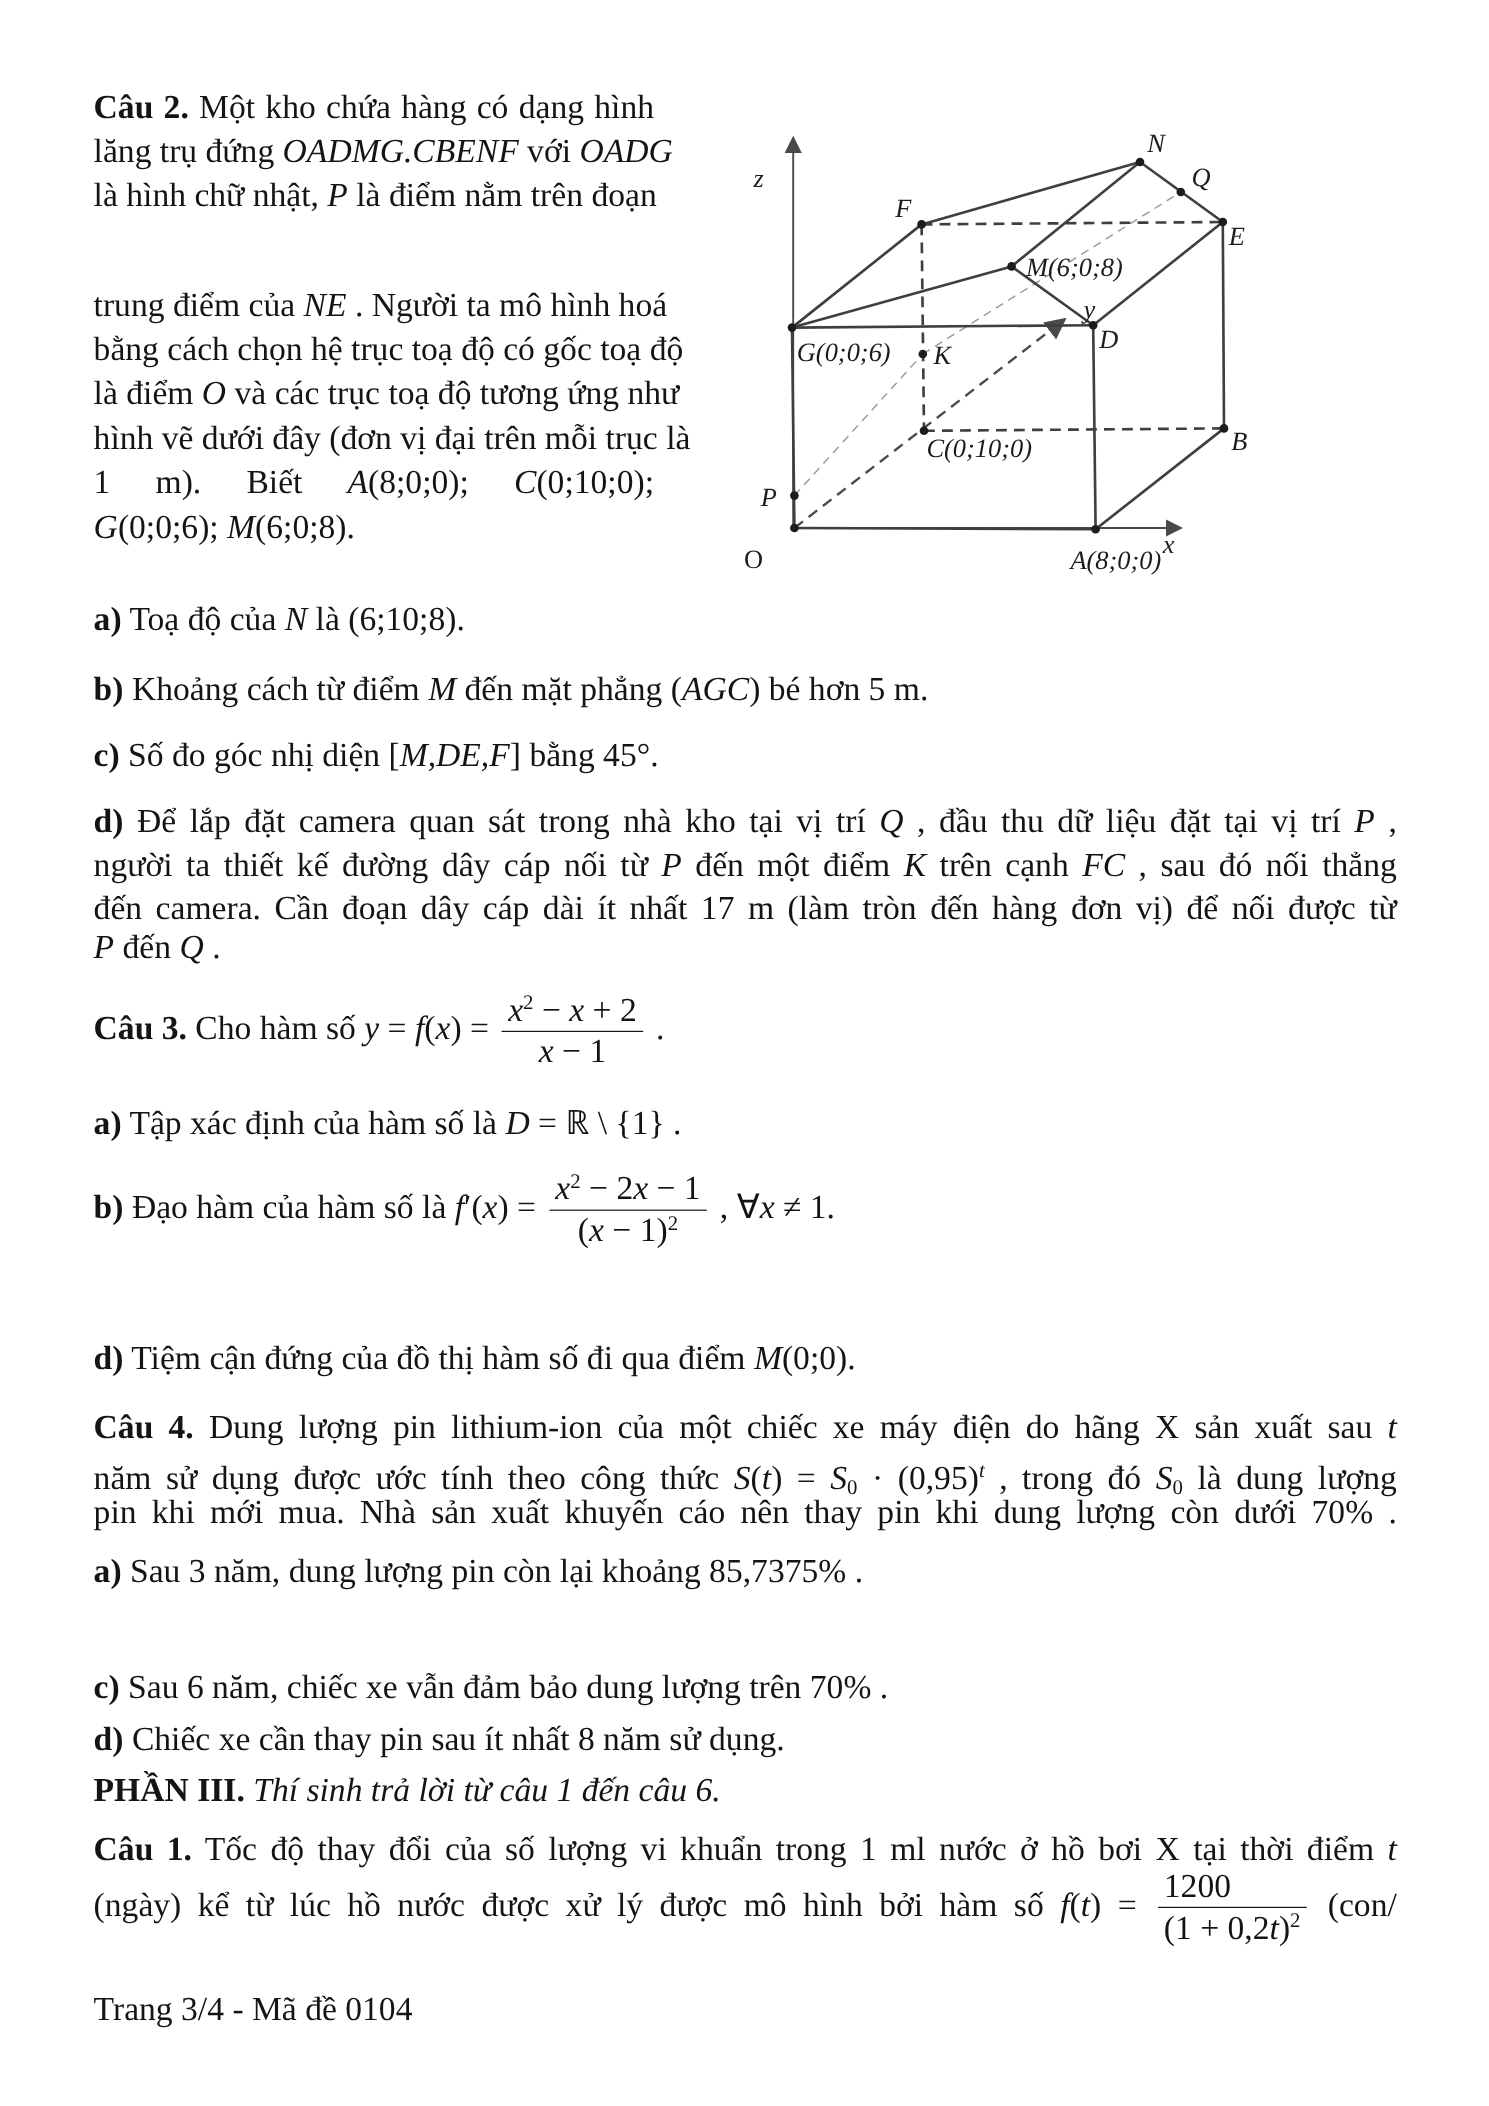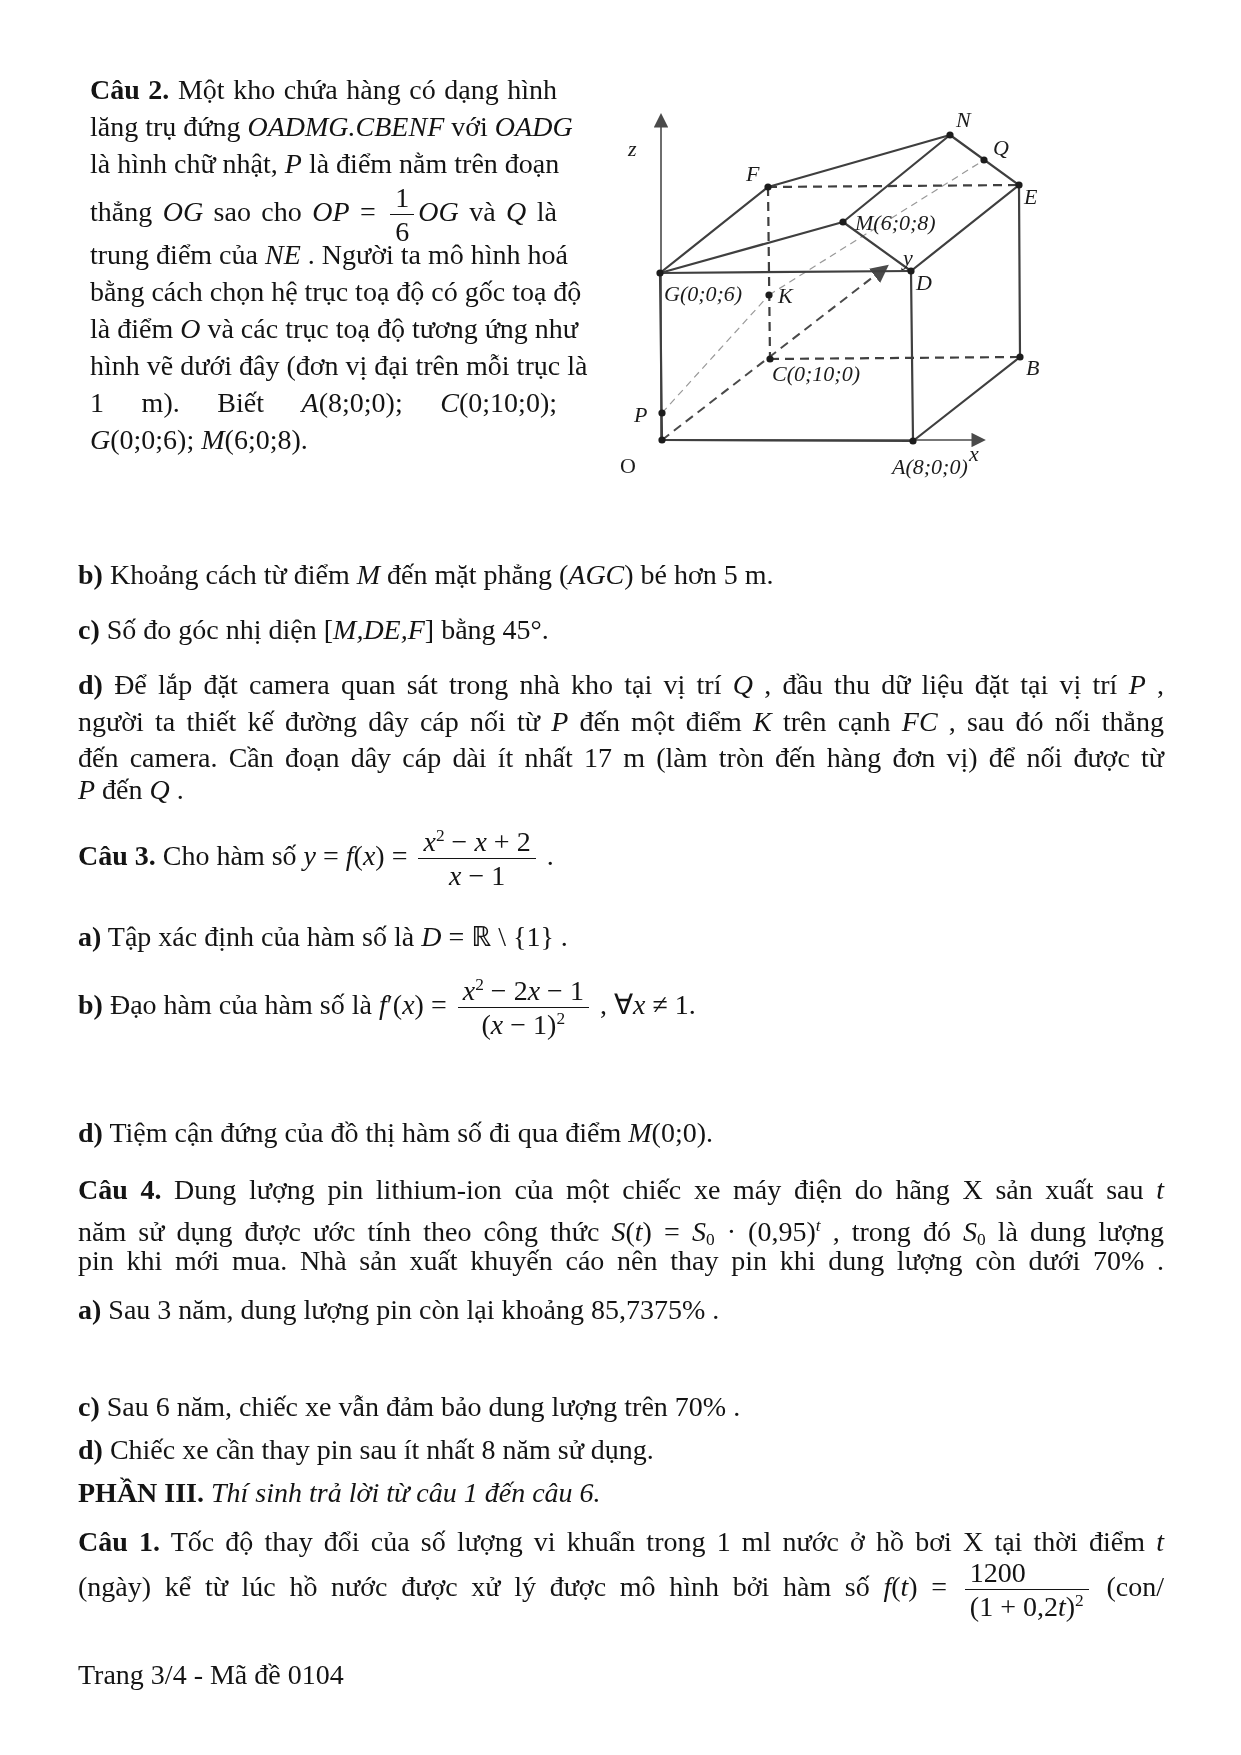--- a/index.html
+++ b/index.html
@@ -13,21 +13,21 @@
     overflow:hidden;
     margin:0 auto;
   }
   .row{
     position:absolute;
     left:78px;width:1086px;
     font-size:28px;line-height:37px;
     white-space:nowrap;
     color:#141414;
   }
-  .col{width:467px;margin-left:12px;}
+  .col{width:467px;}
   .jl{text-align:justify;text-align-last:justify;}
   .right{text-align:left;}
   .b{font-weight:bold;}
   .i{font-style:italic;}
   .sup{font-size:0.62em;vertical-align:0.55em;}
   .supi{font-size:0.62em;vertical-align:0.55em;font-style:italic;}
   .sub{font-size:0.62em;vertical-align:-0.25em;}
   .sqrt{border-top:1.6px solid #141414;padding-top:1px;}
   .fr{display:inline-block;vertical-align:middle;text-align:center;margin:0 4px;line-height:1.12;}
   .fr .n{display:block;border-bottom:1.8px solid #141414;padding:0 5px 1px;}
@@ -43,21 +43,20 @@
   .itl{font-style:italic;}
 </style>
 </head>
 <body>
 
 <div class="page">
 
   <div class="row col jl" style="top:71px"><span class="b">Câu 2.</span><span> Một kho chứa hàng có dạng hình</span></div>
   <div class="row col jl" style="top:108px"><span>lăng trụ đứng </span><span class="i">OADMG.CBENF</span><span> với </span><span class="i">OADG</span></div>
   <div class="row col jl" style="top:145px"><span>là hình chữ nhật, </span><span class="i">P</span><span> là điểm nằm trên đoạn</span></div>
-  <div class="row col jl" style="top:182px"><span>thẳng </span><span class="i">OG</span><span> sao cho </span><span class="i">OP</span><span> = </span><span class="fr"><span class="n"><span>1</span></span><span class="d"><span>6</span></span></span><span class="i">OG</span><span> và </span><span class="i">Q</span><span> là</span></div>
   <div class="row col jl" style="top:236px"><span>trung điểm của </span><span class="i">NE</span><span> . Người ta mô hình hoá</span></div>
   <div class="row col jl" style="top:273px"><span>bằng cách chọn hệ trục toạ độ có gốc toạ độ</span></div>
   <div class="row col jl" style="top:310px"><span>là điểm </span><span class="i">O</span><span> và các trục toạ độ tương ứng như</span></div>
   <div class="row col jl" style="top:347px"><span>hình vẽ dưới đây (đơn vị đại trên mỗi trục là</span></div>
   <div class="row col jl" style="top:384px"><span>1 m). Biết </span><span class="i">A</span><span>(8;0;0); </span><span class="i">C</span><span>(0;10;0);</span></div>
   <div class="row col" style="top:421px"><span class="i">G</span><span>(0;0;6); </span><span class="i">M</span><span>(6;0;8).</span></div>
 
   <svg class="fig" width="500" height="405" viewBox="555 85 500 405">
     <defs>
       <marker id="ah" viewBox="0 0 10 10" refX="8" refY="5" markerWidth="9" markerHeight="9" orient="auto-start-reverse">
@@ -114,20 +113,21 @@
       <text x="916" y="290" class="lbl itl">D</text>
       <text x="664" y="301" class="lbl itl">G(0;0;6)</text>
       <text x="778" y="303" class="lbl itl">K</text>
       <text x="772" y="381" class="lbl itl">C(0;10;0)</text>
       <text x="1026" y="375" class="lbl itl">B</text>
       <text x="634" y="422" class="lbl itl">P</text>
       <text x="620" y="473" class="lbl">O</text>
       <text x="892" y="474" class="lbl itl">A(8;0;0)</text>
     </svg>
 
+  <div class="row" style="top:498px"><span class="b">a)</span><span> Toạ độ của </span><span class="i">N</span><span> là (6;10;8).</span></div>
   <div class="row" style="top:556px"><span class="b">b)</span><span> Khoảng cách từ điểm </span><span class="i">M</span><span> đến mặt phẳng (</span><span class="i">AGC</span><span>) bé hơn 5 m.</span></div>
   <div class="row" style="top:611px"><span class="b">c)</span><span> Số đo góc nhị diện [</span><span class="i">M,DE,F</span><span>] bằng 45°.</span></div>
   <div class="row jl" style="top:666px"><span class="b">d)</span><span> Để lắp đặt camera quan sát trong nhà kho tại vị trí </span><span class="i">Q</span><span> , đầu thu dữ liệu đặt tại vị trí </span><span class="i">P</span><span> ,</span></div>
   <div class="row jl" style="top:703px"><span>người ta thiết kế đường dây cáp nối từ </span><span class="i">P</span><span> đến một điểm </span><span class="i">K</span><span> trên cạnh </span><span class="i">FC</span><span> , sau đó nối thẳng</span></div>
   <div class="row jl" style="top:739px"><span>đến camera. Cần đoạn dây cáp dài ít nhất 17 m (làm tròn đến hàng đơn vị) để nối được từ</span></div>
   <div class="row" style="top:771px"><span class="i">P</span><span> đến </span><span class="i">Q</span><span> .</span></div>
 
   <div class="row" style="top:826px"><span class="b">Câu 3.</span><span> Cho hàm số </span><span class="i">y</span><span> = </span><span class="i">f</span><span>(</span><span class="i">x</span><span>) = </span><span class="fr"><span class="n"><span class="i">x</span><span class="sup">2</span><span> − </span><span class="i">x</span><span> + 2</span></span><span class="d"><span class="i">x</span><span> − 1</span></span></span><span> .</span></div>
   <div class="row" style="top:918px"><span class="b">a)</span><span> Tập xác định của hàm số là </span><span class="i">D</span><span> = ℝ \ {1} .</span></div>
   <div class="row" style="top:975px"><span class="b">b)</span><span> Đạo hàm của hàm số là </span><span class="i">f</span><span>′(</span><span class="i">x</span><span>) = </span><span class="fr"><span class="n"><span class="i">x</span><span class="sup">2</span><span> − 2</span><span class="i">x</span><span> − 1</span></span><span class="d"><span>(</span><span class="i">x</span><span> − 1)</span><span class="sup">2</span></span></span><span> , ∀</span><span class="i">x</span><span> ≠ 1.</span></div>

